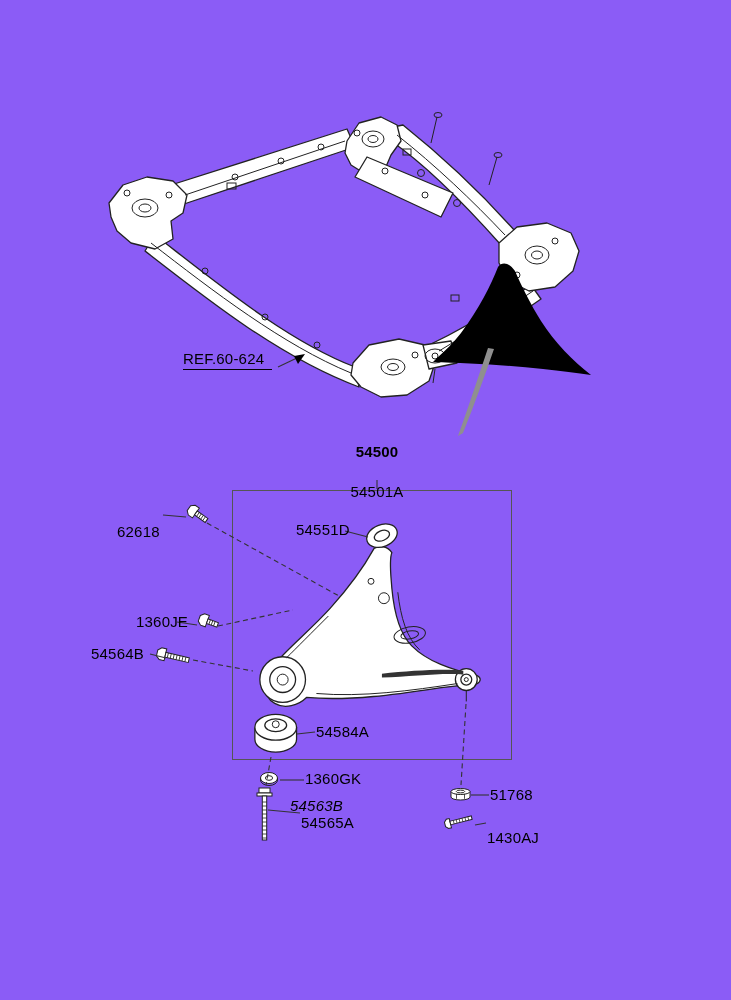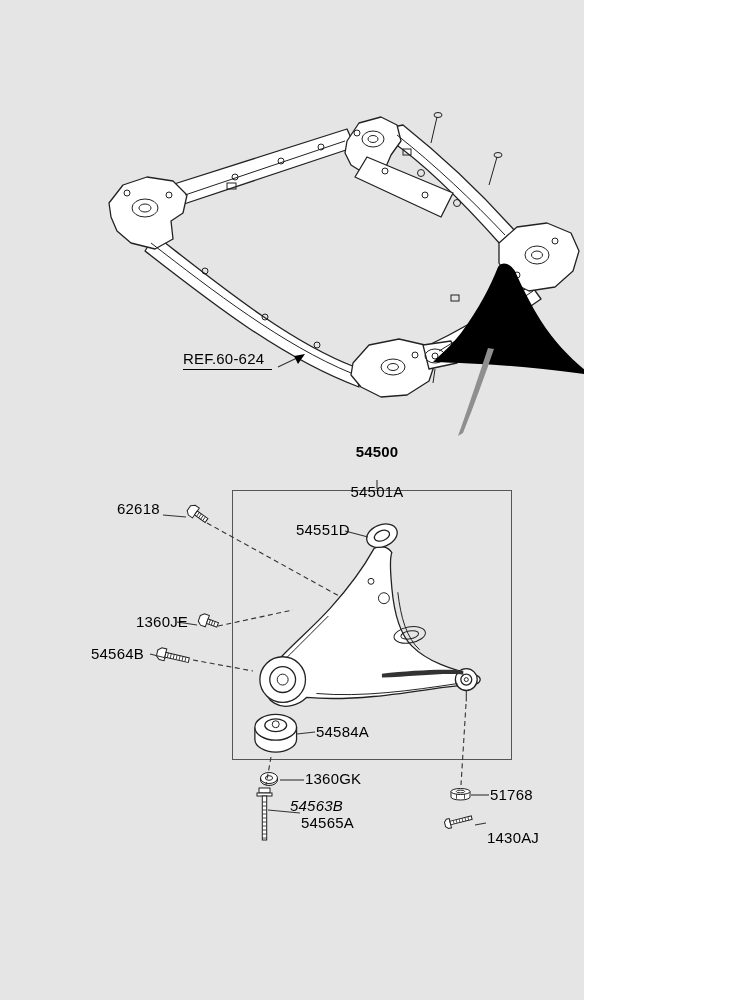--- a/index.html
+++ b/index.html
@@ -1,18 +1,18 @@
 <!DOCTYPE html>
 <html><head>
 <meta charset="utf-8">
 <style>
   * { box-sizing: border-box; }
   html, body { margin: 0; padding: 0; background: #ffffff; }
   body { font-family: "Liberation Sans", sans-serif; }
-  .stage { position: relative; width: 584px; height: 1000px; background: #e5e5e5; overflow: hidden; }
+  .stage { position: relative; width: 731px; height: 1000px; background: #8b5cf6; overflow: hidden; }
   .abs { position: absolute; }
   .label { position: absolute; font-size: 15px; line-height: 1.1; color: #000000; white-space: nowrap; z-index: 4; letter-spacing: 0.2px; }
   .label.ref span { border-bottom: 1.3px solid #000000; padding-bottom: 2px; padding-right: 8px; }
   .label.centered { width: 90px; text-align: center; }
   .box { position: absolute; border: 1.2px solid #555555; z-index: 2; }
   .drawing { z-index: 1; }
   .icon { z-index: 3; }
   .overlay { z-index: 3; pointer-events: none; }
 </style>
 </head>
@@ -198,21 +198,21 @@
     <polygon points="305,354 294,356 298,364" fill="#000000"></polygon>
   </svg>
 
   <div class="label ref" style="left:183px; top:351px;">
     <span>REF.60-624</span>
   </div>
 
   <div class="label centered" style="left:332px; top:444px;font-weight:bold;">54500</div>
   <div class="label centered" style="left:332px; top:484px;">54501A</div>
 
-  <div class="label" style="left:117px; top:501px;text-align:center;">62618</div>
+  <div class="label" style="left:117px; top:524px;text-align:center;">62618</div>
   <div class="label" style="left:296px; top:522px;">54551D</div>
   <div class="label" style="left:136px; top:614px;">1360JE</div>
   <div class="label" style="left:91px; top:646px;">54564B</div>
   <div class="label" style="left:316px; top:724px;">54584A</div>
   <div class="label" style="left:305px; top:771px;">1360GK</div>
   <div class="label" style="left:290px; top:798px;font-style:italic;">54563B</div>
   <div class="label" style="left:301px; top:815px;">54565A</div>
   <div class="label" style="left:490px; top:787px;">51768</div>
   <div class="label" style="left:487px; top:814px;margin-top:16px;">1430AJ</div>
 

